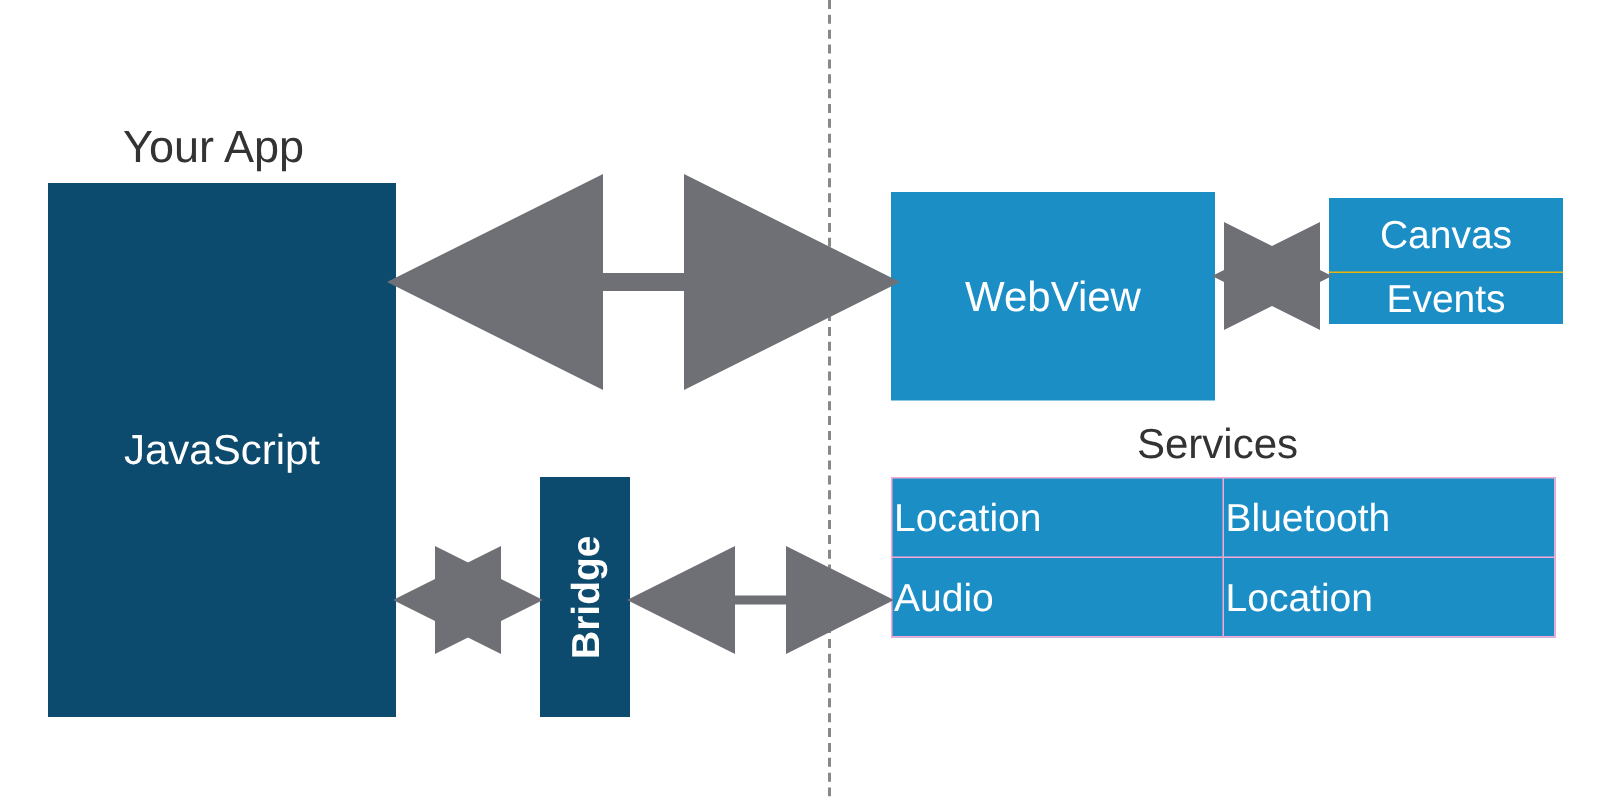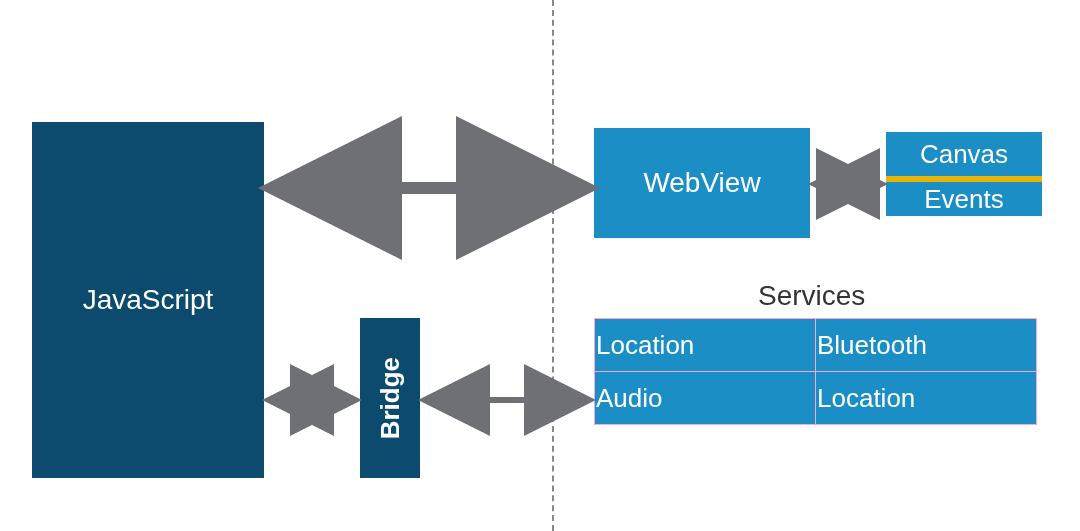--- a/index.html
+++ b/index.html
@@ -5,40 +5,41 @@
   html,body{margin:0;padding:0;width:1080px;height:531px;font-family:Arial,Helvetica,sans-serif;background:#fff;overflow:hidden}
   .stage{position:relative;width:1080px;height:531px}
   .lbl{position:absolute;color:#333;font-size:30px}
   .box{position:absolute;display:flex;align-items:center;justify-content:center;color:#fff;font-size:28px;box-sizing:border-box}
   .green{background:#0c4a6e}
   .blue{background:#1c8ec6}
   .divider{position:absolute;top:0;height:531px;border-left:2px dashed #888}
   table.svc{position:absolute;border-collapse:collapse;background:#1c8ec6;color:#fff;font-size:26px}
   table.svc td{border:1px solid #f9a8d4;text-align:left;vertical-align:middle;height:50px;width:218px}
   .stack{position:absolute}
-  .stack .cell{background:#1c8ec6;color:#fff;text-align:center;font-size:26px;display:flex;align-items:center;justify-content:center;border-bottom:6px solid #eab308;box-sizing:border-box}
+  .stack .cell{background:#1c8ec6;color:#fff;text-align:center;font-size:26px;display:flex;align-items:center;justify-content:center;border-bottom:1px solid #eab308;box-sizing:border-box}
   .stack .cell:last-child{border-bottom:none}
   .rot{writing-mode:vertical-rl;transform:rotate(180deg);font-size:26px;font-weight:bold}
   svg.arrow{position:absolute;overflow:visible}
 </style>
 </head>
 <body>
 <div class="stage">
 
+<div class="lbl" style="left:82px;top:82px">Your App</div>
 <div class="lbl" style="left:758px;top:280px;font-size:28px">Services</div>
 
 <div class="divider" style="left:552px"></div>
 
 <div class="box green" style="left:32px;top:122px;width:232px;height:356px">JavaScript</div>
 
 <div class="box green" style="left:360px;top:318px;width:60px;height:160px">
   <span class="rot">Bridge</span>
 </div>
 
-<div class="box blue" style="left:594px;top:128px;width:216px;height:110px">WebView</div>
+<div class="box blue" style="left:594px;top:128px;width:216px;height:139px">WebView</div>
 
 <div class="stack" style="left:886px;top:132px;width:156px">
   <div class="cell" style="height:50px">Canvas</div>
   <div class="cell" style="height:34px">Events</div>
 </div>
 
 <table class="svc" style="left:594px;top:318px">
   <tbody>
         <tr>
     <td>Location</td>

